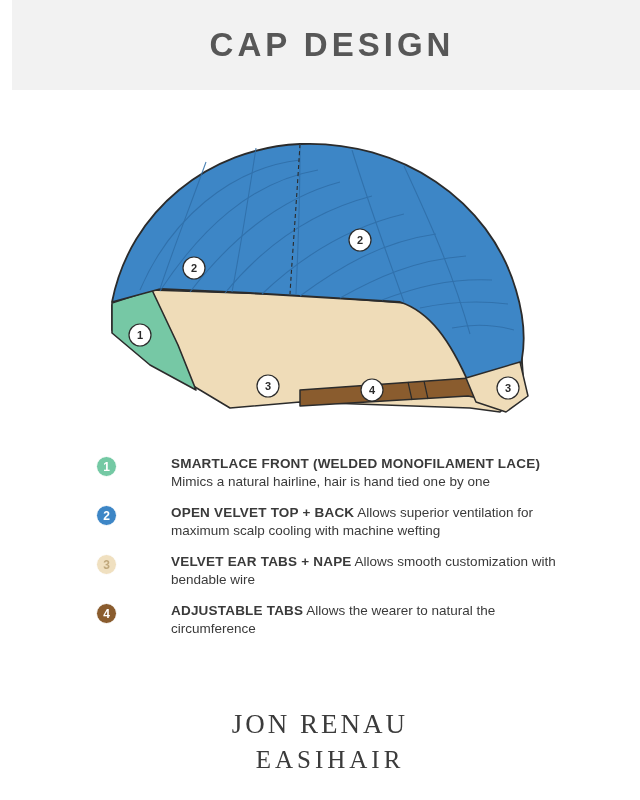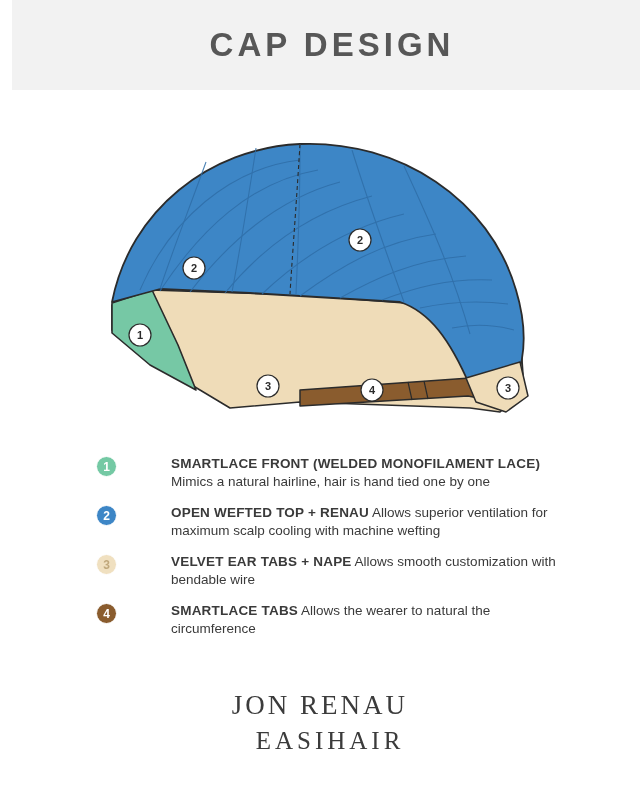--- a/index.html
+++ b/index.html
@@ -104,20 +104,21 @@
     left: 0;
     top: 690px;
     width: 640px;
     text-align: center;
   }
   .brand-name {
     font-size: 27px;
     letter-spacing: 3px;
     color: #3b3b3b;
     font-family: "Liberation Serif", serif;
+    margin-top: 19px;
   }
   .brand-sub {
     font-size: 25px;
     letter-spacing: 4px;
     color: #3b3b3b;
     margin-top: 6px;
     font-family: "Liberation Serif", serif;
     padding-left: 20px;
   }
 
@@ -222,37 +223,37 @@
       <div class="badge b1">1</div>
       <div class="legend-text">
         <span class="lead">SMARTLACE FRONT (WELDED MONOFILAMENT LACE)</span>
         <span>Mimics a natural hairline, hair is hand tied one by one</span>
       </div>
     </div>
 
     <div class="legend-row">
       <div class="badge b2">2</div>
       <div class="legend-text">
-        <span class="lead">OPEN WEFTED TOP + RENAU</span>
+        <span class="lead">OPEN VELVET TOP + BACK</span>
         <span>Allows superior ventilation for maximum scalp cooling with machine wefting</span>
       </div>
     </div>
 
     <div class="legend-row">
       <div class="badge b3">3</div>
       <div class="legend-text">
         <span class="lead">VELVET EAR TABS + NAPE</span>
         <span>Allows smooth customization with bendable wire</span>
       </div>
     </div>
 
     <div class="legend-row">
       <div class="badge b4">4</div>
       <div class="legend-text">
-        <span class="lead">SMARTLACE TABS</span>
+        <span class="lead">ADJUSTABLE TABS</span>
         <span>Allows the wearer to natural the circumference</span>
       </div>
     </div>
 
   </div>
 
   <div class="brand">
     <div class="brand-name">JON RENAU</div>
     <div class="brand-sub">EASIHAIR</div>
   </div>

